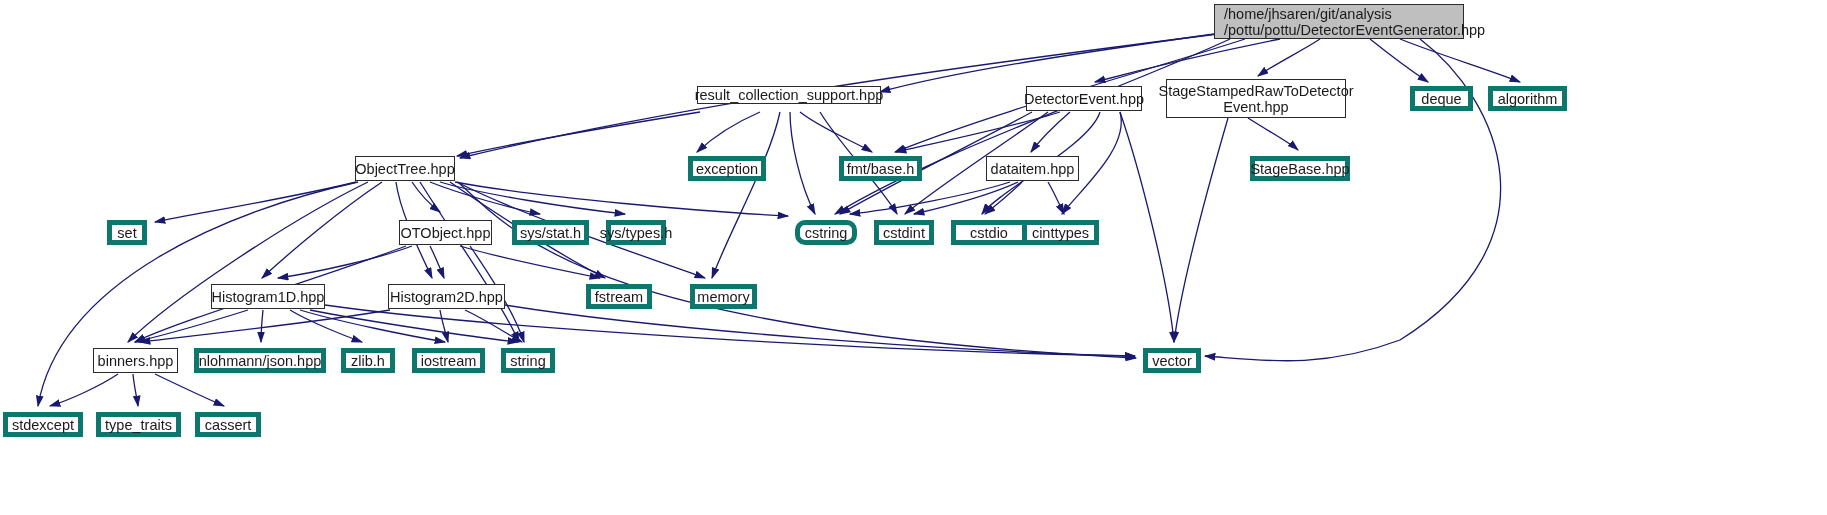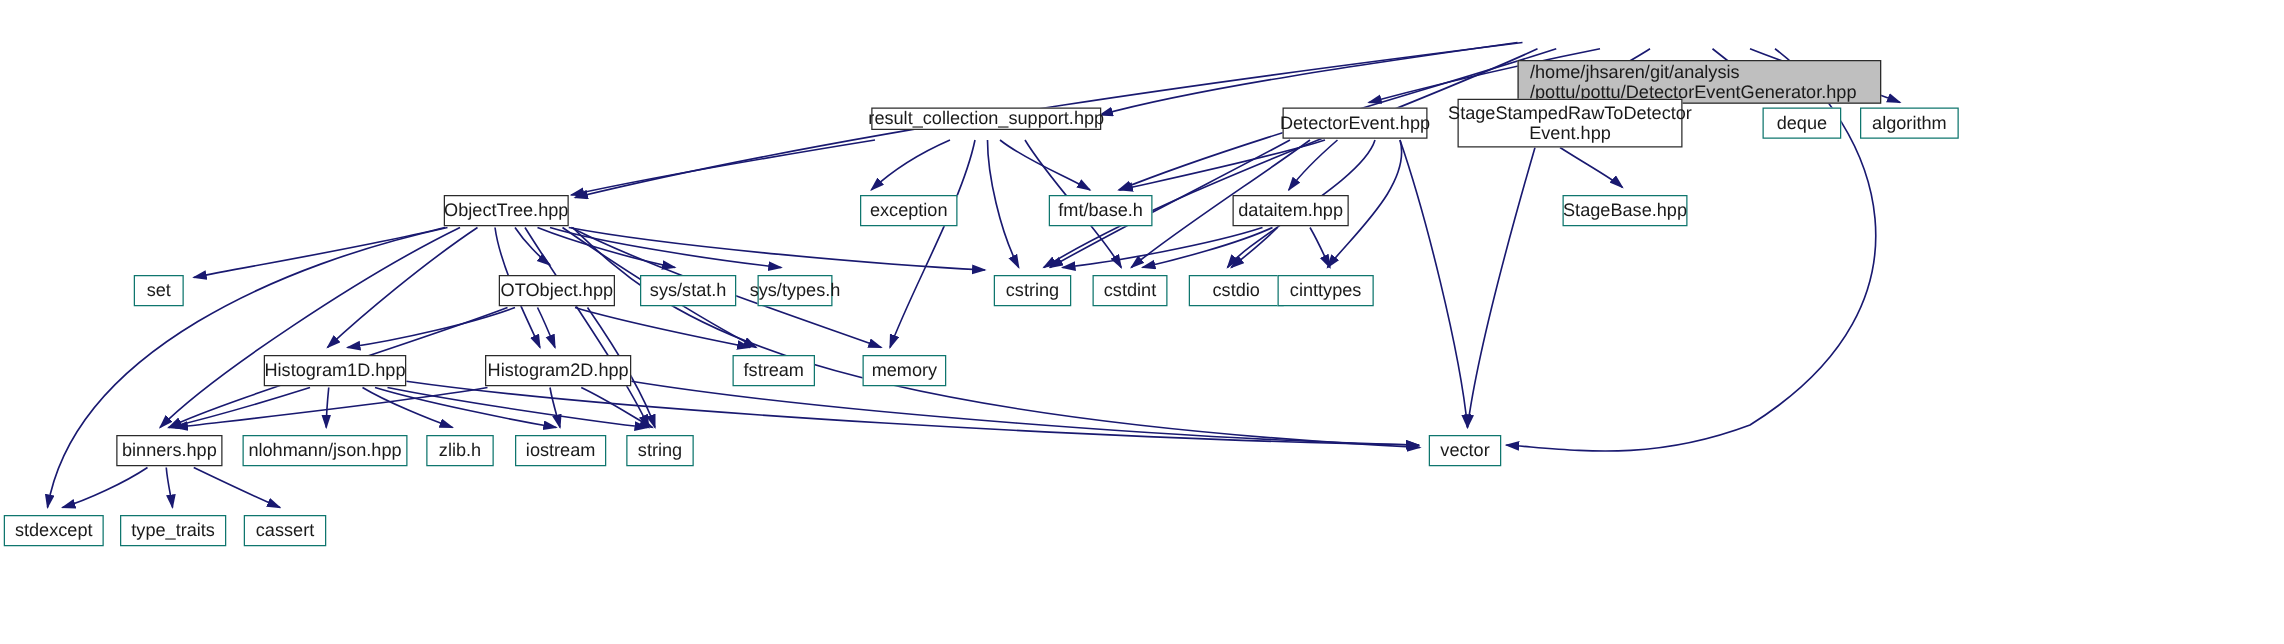--- a/index.html
+++ b/index.html
@@ -24,21 +24,21 @@
     pointer-events: none;
   }
   .node {
     position: absolute;
     box-sizing: border-box;
     display: flex;
     align-items: center;
     justify-content: center;
     text-align: center;
     background: #ffffff;
-    border: 1px solid #0f766e;
+    border: 5px solid #0f766e;
     color: #1a1a1a;
     font-size: 14.5px;
     line-height: 16px;
     white-space: pre-line;
     z-index: 2;
   }
   .node.strong {
     border: 1.6px solid #2b2b2b;
   }
   .node.root {
@@ -115,38 +115,38 @@
         <path d="M390,310 C320,322 190,336 140,342" marker-end="url(#arrow)" stroke="#191970"></path>
         <path d="M440,310 C442,322 446,334 448,342" marker-end="url(#arrow)" stroke="#191970"></path>
         <path d="M465,310 C490,322 510,336 522,342" marker-end="url(#arrow)" stroke="#191970"></path>
         <path d="M505,305 C660,330 960,352 1135,356" marker-end="url(#arrow)" stroke="#191970"></path>
         <path d="M118,374 C100,386 70,400 50,406" marker-end="url(#arrow)" stroke="#191970"></path>
         <path d="M133,374 C134,386 137,398 138,406" marker-end="url(#arrow)" stroke="#191970"></path>
         <path d="M155,374 C180,386 210,400 224,406" marker-end="url(#arrow)" stroke="#191970"></path>
       </g>
   </svg>
   <div id="nodes">
-      <div class="node root" style="left: 1214px; top: 4px; width: 291px; height: 35px; margin-top: 44px;">/home/jhsaren/git/analysis
+      <div class="node root" style="left: 1214px; top: 4px; width: 250px; height: 35px;">/home/jhsaren/git/analysis
 /pottu/pottu/DetectorEventGenerator.hpp</div>
       <div class="node strong" style="left: 697px; top: 86px; width: 184px; height: 18px;">result_collection_support.hpp</div>
       <div class="node strong" style="left: 1026px; top: 86px; width: 116px; height: 25px;">DetectorEvent.hpp</div>
       <div class="node strong" style="left: 1166px; top: 79px; width: 180px; height: 39px;">StageStampedRawToDetector
 Event.hpp</div>
       <div class="node" style="left: 1410px; top: 86px; width: 63px; height: 25px;">deque</div>
       <div class="node" style="left: 1488px; top: 86px; width: 79px; height: 25px;">algorithm</div>
       <div class="node strong" style="left: 355px; top: 156px; width: 100px; height: 25px;">ObjectTree.hpp</div>
       <div class="node" style="left: 656px; top: 156px; width: 78px; height: 25px; margin-left: 32px;">exception</div>
       <div class="node" style="left: 839px; top: 156px; width: 83px; height: 25px;">fmt/base.h</div>
       <div class="node strong" style="left: 986px; top: 156px; width: 93px; height: 25px;">dataitem.hpp</div>
       <div class="node" style="left: 1250px; top: 156px; width: 100px; height: 25px;">StageBase.hpp</div>
       <div class="node" style="left: 107px; top: 220px; width: 40px; height: 25px;">set</div>
       <div class="node strong" style="left: 399px; top: 220px; width: 93px; height: 25px;">OTObject.hpp</div>
       <div class="node" style="left: 512px; top: 220px; width: 77px; height: 25px;">sys/stat.h</div>
       <div class="node" style="left: 606px; top: 220px; width: 60px; height: 25px;">sys/types.h</div>
-      <div class="node" style="left: 795px; top: 220px; width: 62px; height: 25px;">cstring</div>
+      <div class="node" style="left: 795px; top: 220px; width: 62px; height: 25px; border-radius: 10px;">cstring</div>
       <div class="node" style="left: 874px; top: 220px; width: 60px; height: 25px;">cstdint</div>
       <div class="node" style="left: 951px; top: 220px; width: 76px; height: 25px;">cstdio</div>
       <div class="node" style="left: 1022px; top: 220px; width: 77px; height: 25px;">cinttypes</div>
       <div class="node strong" style="left: 211px; top: 284px; width: 114px; height: 25px;">Histogram1D.hpp</div>
       <div class="node strong" style="left: 388px; top: 284px; width: 117px; height: 25px;">Histogram2D.hpp</div>
       <div class="node" style="left: 586px; top: 284px; width: 66px; height: 25px;">fstream</div>
       <div class="node" style="left: 690px; top: 284px; width: 67px; height: 25px;">memory</div>
       <div class="node strong" style="left: 93px; top: 348px; width: 85px; height: 25px;">binners.hpp</div>
       <div class="node" style="left: 194px; top: 348px; width: 132px; height: 25px;">nlohmann/json.hpp</div>
       <div class="node" style="left: 341px; top: 348px; width: 54px; height: 25px;">zlib.h</div>

